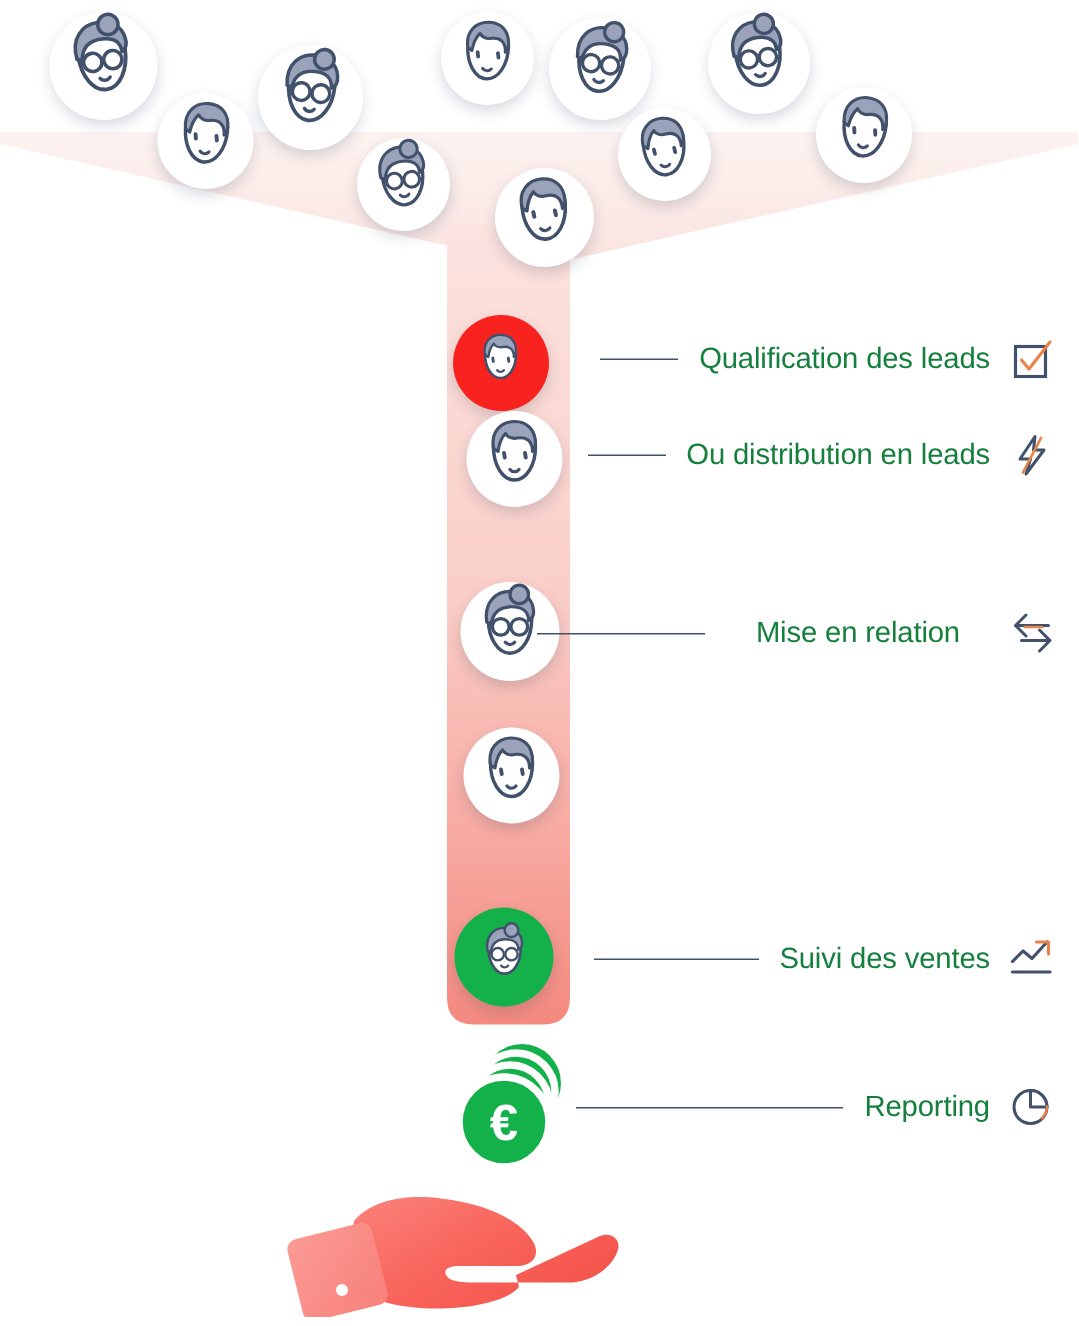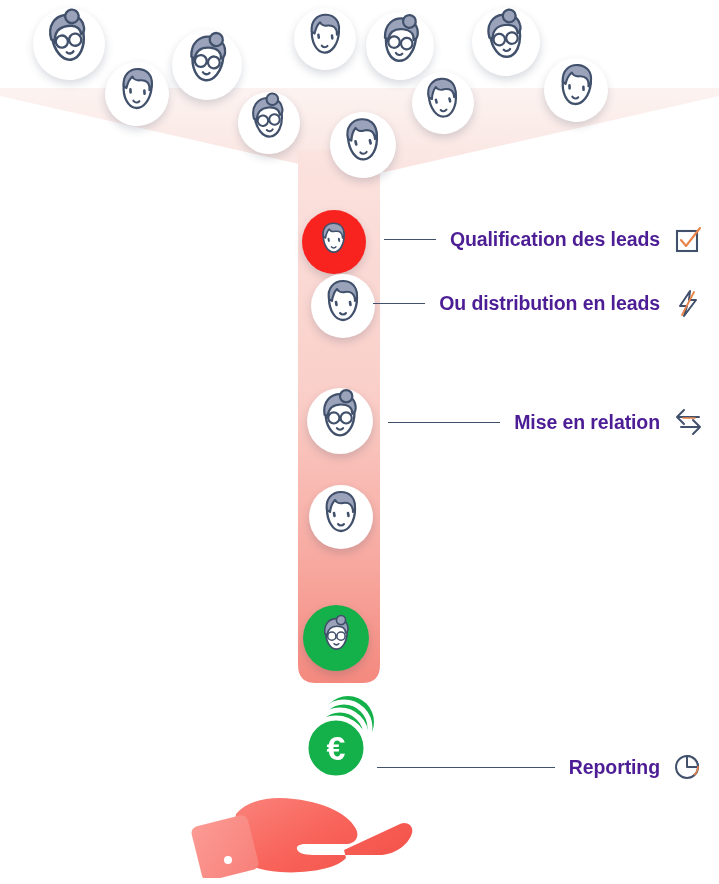--- a/index.html
+++ b/index.html
@@ -59,22 +59,22 @@
     z-index:7;
   }
   .connector{
     height:0;
     border-top:1.6px solid #41506B;
     flex:0 0 auto;
     margin-right:14px;
   }
   .row-label{
     font-size:19.5px;
-    font-weight:bold;
-    color:#4c1d95;
+    font-weight:normal;
+    color:#15803d;
     letter-spacing:-.1px;
     white-space:nowrap;
   }
   .row-icon{
     margin-left:13px;
     width:30px;height:30px;
     display:flex;align-items:center;justify-content:center;
     flex:0 0 auto;
   }
   .row-icon svg{display:block;}
@@ -392,35 +392,46 @@
     <div class="connector" style="width:52px;"></div>
     <div class="row-label">Ou distribution en leads</div>
     <div class="row-icon">
       <svg width="27" height="29" viewBox="0 0 27 29">
         <path d="M15,2 L5,17 L12,17 L9,27 L21,11 L14,11 Z" fill="none" stroke="#41506B" stroke-width="2" stroke-linejoin="round"></path>
         <path d="M19,3 L7,26" fill="none" stroke="#E8834A" stroke-width="1.8" stroke-linecap="round"></path>
       </svg>
     </div>
   </div>
 
-  <div class="row" style="top:405px;">
+  <div class="row" style="top:405px;gap:20px;">
     <div class="connector" style="width:112px;"></div>
     <div class="row-label">Mise en relation</div>
     <div class="row-icon">
       <svg width="30" height="28" viewBox="0 0 30 28">
         <path d="M26,9 L4,9 M11,2 L4,9 L11,16" fill="none" stroke="#41506B" stroke-width="2" stroke-linecap="round" stroke-linejoin="round"></path>
         <path d="M8,19 L27,19 M20,12 L27,19 L20,26" fill="none" stroke="#41506B" stroke-width="2" stroke-linecap="round" stroke-linejoin="round"></path>
         <path d="M10,10 L22,10" stroke="#E8834A" stroke-width="1.6" stroke-linecap="round"></path>
       </svg>
     </div>
   </div>
 
 
-
-  <div class="row" style="top:750px;">
+  <div class="row" style="top:622px;">
+    <div class="connector" style="width:110px;"></div>
+    <div class="row-label">Suivi des ventes</div>
+    <div class="row-icon">
+      <svg width="30" height="28" viewBox="0 0 30 28">
+        <path d="M2,16 L9,9 L15,14 L25,3" fill="none" stroke="#41506B" stroke-width="2.1" stroke-linecap="round" stroke-linejoin="round"></path>
+        <path d="M18,3 L26,3 L26,11" fill="none" stroke="#E8834A" stroke-width="2.1" stroke-linecap="round" stroke-linejoin="round"></path>
+        <path d="M2,23 L27,23" stroke="#41506B" stroke-width="2.1" stroke-linecap="round"></path>
+      </svg>
+    </div>
+  </div>
+
+  <div class="row" style="top:721px;">
     <div class="connector" style="width:178px;"></div>
     <div class="row-label">Reporting</div>
     <div class="row-icon">
       <svg width="28" height="28" viewBox="0 0 28 28">
         <circle cx="13" cy="14" r="11" fill="none" stroke="#41506B" stroke-width="2"></circle>
         <path d="M13,14 L13,3 A11,11 0 0 1 24,14 Z" fill="#ffffff" stroke="#41506B" stroke-width="2" stroke-linejoin="round"></path>
         <path d="M24,13 A11,11 0 0 1 20,22" fill="none" stroke="#E8834A" stroke-width="1.6"></path>
       </svg>
     </div>
   </div>

